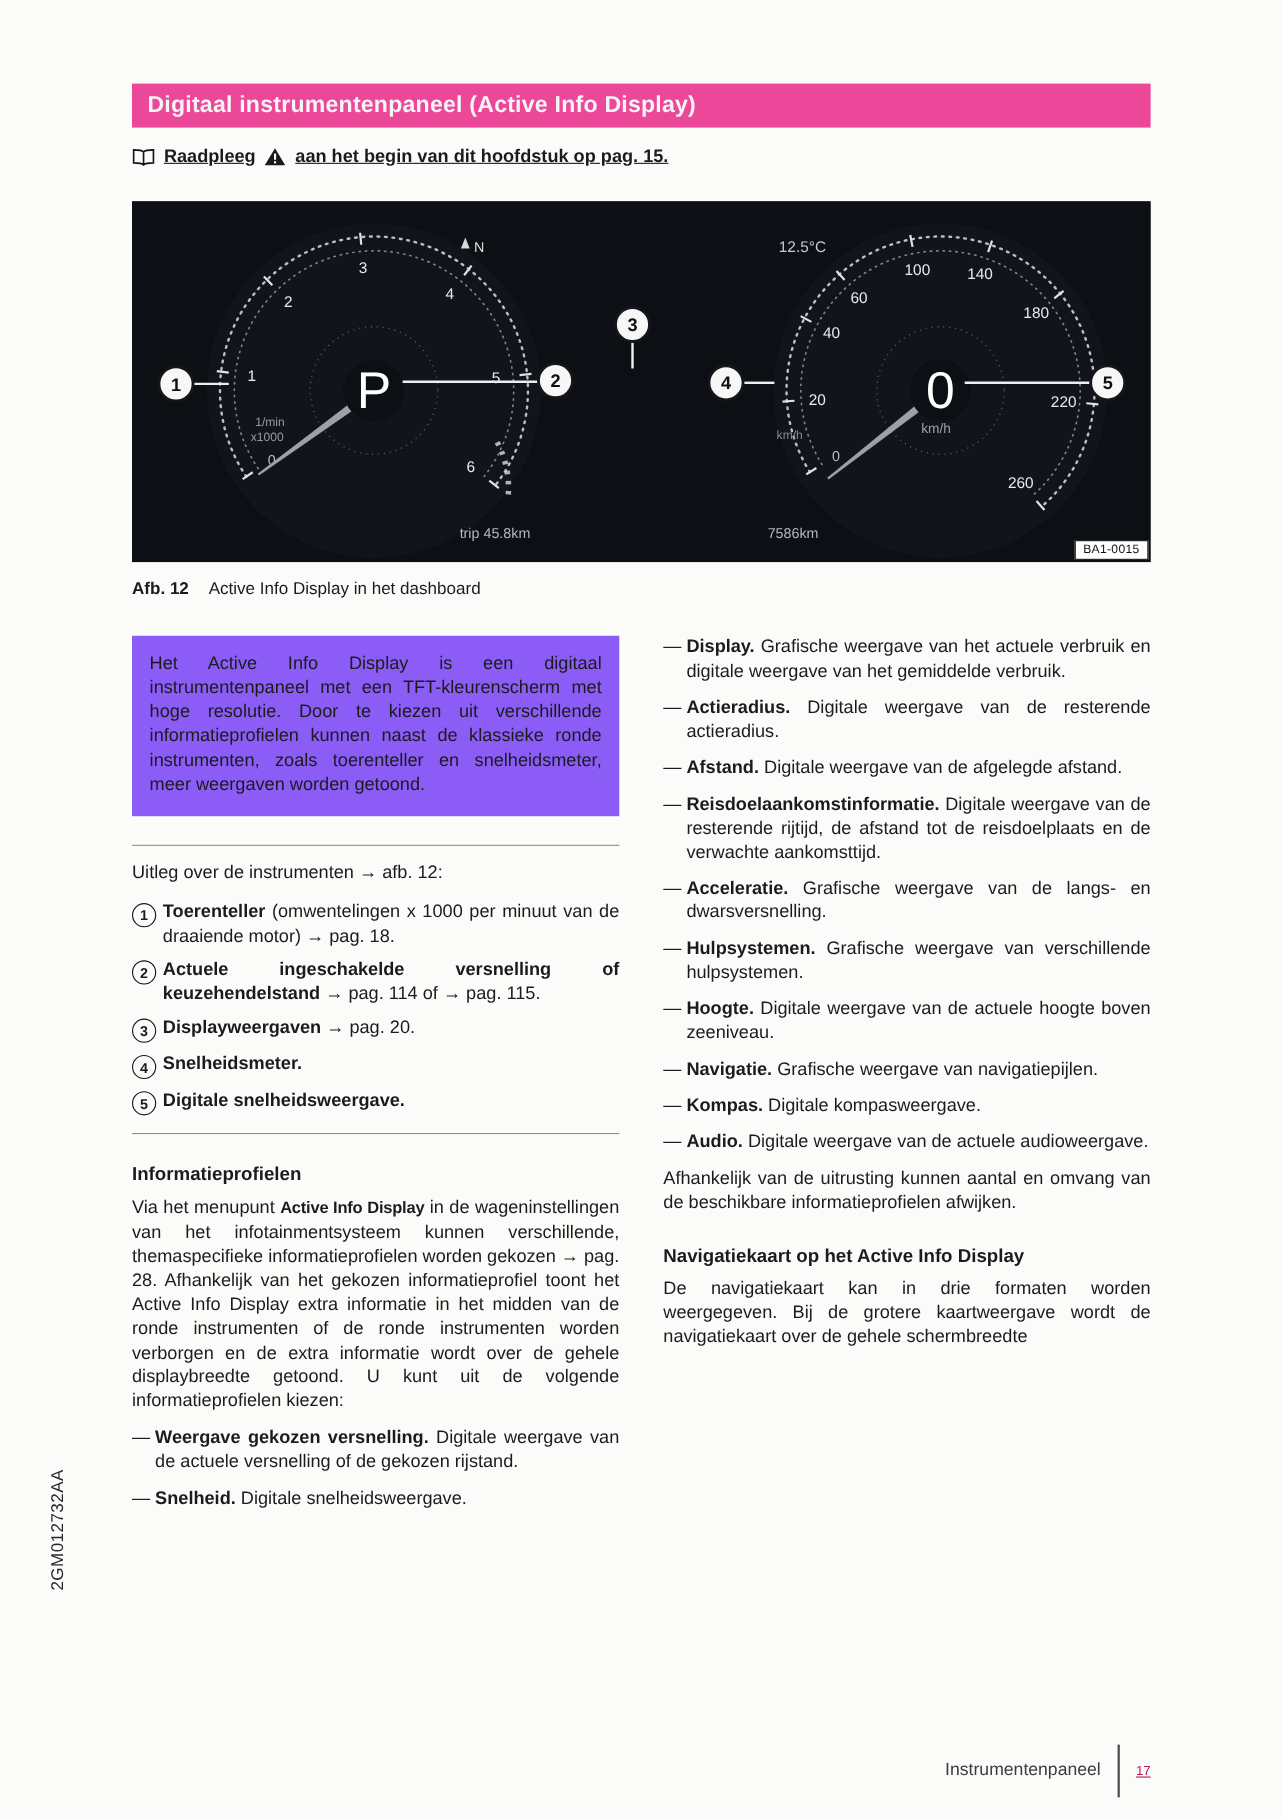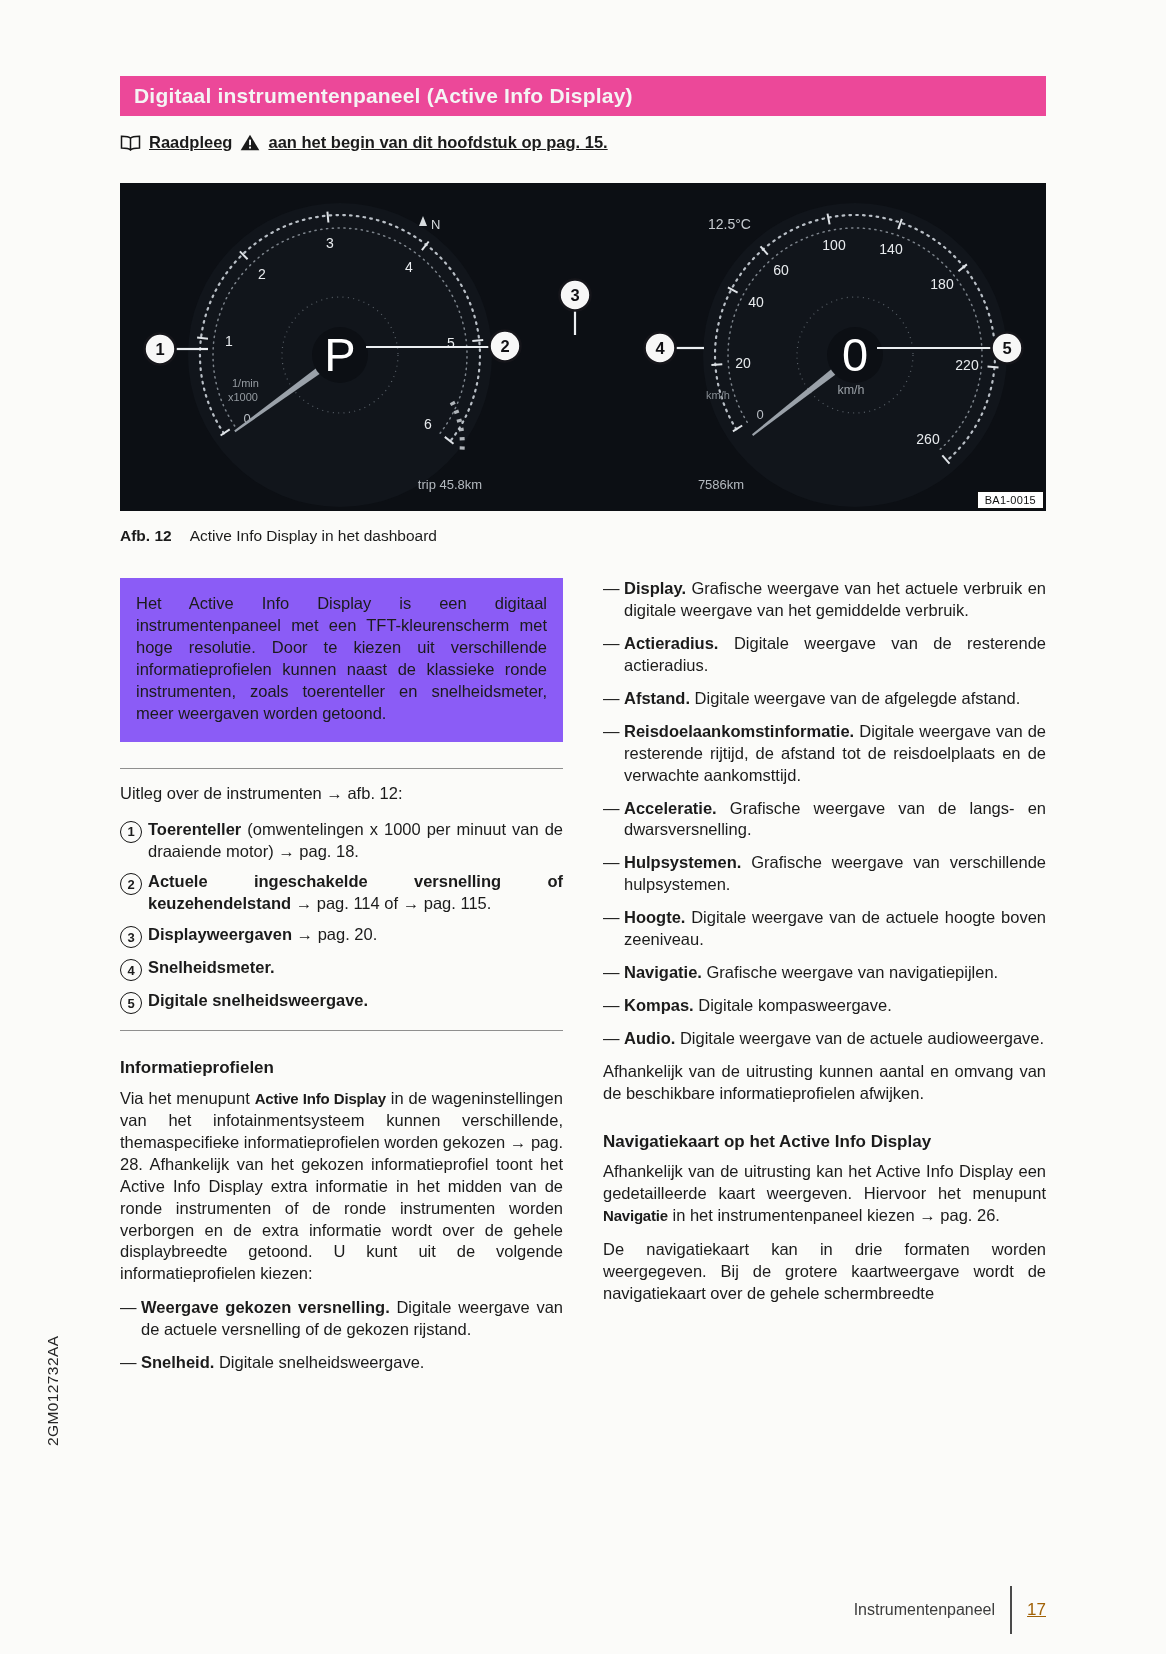--- a/index.html
+++ b/index.html
@@ -39,21 +39,21 @@
   .col p.para{text-align:justify;margin-bottom:12px;}
   .menu-term{font-weight:bold;font-size:15px;letter-spacing:-.2px;}
 
   .dash-item{display:flex;margin-bottom:11px;}
   .dash-item .dash{flex:0 0 21px;}
   .dash-item .txt{flex:1;text-align:justify;}
 
   .footer{position:absolute;right:120px;top:1586px;display:flex;align-items:center;gap:15px;}
   .footer .sec{font-size:16px;color:#3c3c3c;}
   .footer .bar{width:2px;height:48px;background:#4a4a4a;}
-  .footer .num{font-size:17px;color:#a16207;text-decoration:underline;}
+  .footer .num{font-size:12px;color:#be185d;text-decoration:underline;}
 
   .side-code{position:absolute;left:44px;top:1446px;transform:rotate(-90deg);transform-origin:0 0;
     font-size:15.5px;letter-spacing:.4px;color:#262626;white-space:nowrap;}
 </style>
 </head>
 <body>
 
 <div class="title-bar">
   <span>Digitaal instrumentenpaneel (Active Info Display)</span>
 </div>
@@ -241,21 +241,20 @@
       <p class="txt"><b>Kompas.</b><span> Digitale kompasweergave.</span></p>
     </div>
     <div class="dash-item">
       <span class="dash">—</span>
       <p class="txt"><b>Audio.</b><span> Digitale weergave van de actuele audioweergave.</span></p>
     </div>
 
     <p class="para">Afhankelijk van de uitrusting kunnen aantal en omvang van de beschikbare informatieprofielen afwijken.</p>
 
     <h3>Navigatiekaart op het Active Info Display</h3>
-    <p class="para"><span>Afhankelijk van de uitrusting kan het Active Info Display een gedetailleerde kaart weergeven. Hiervoor het menupunt </span><span class="menu-term">Navigatie</span><span> in het instrumentenpaneel kiezen → pag. 26.</span></p>
     <p class="para">De navigatiekaart kan in drie formaten worden weergegeven. Bij de grotere kaartweergave wordt de navigatiekaart over de gehele schermbreedte</p>
   </div>
 </div>
 
 <div class="footer">
   <span class="sec">Instrumentenpaneel</span>
   <span class="bar"></span>
   <span class="num">17</span>
 </div>
 

